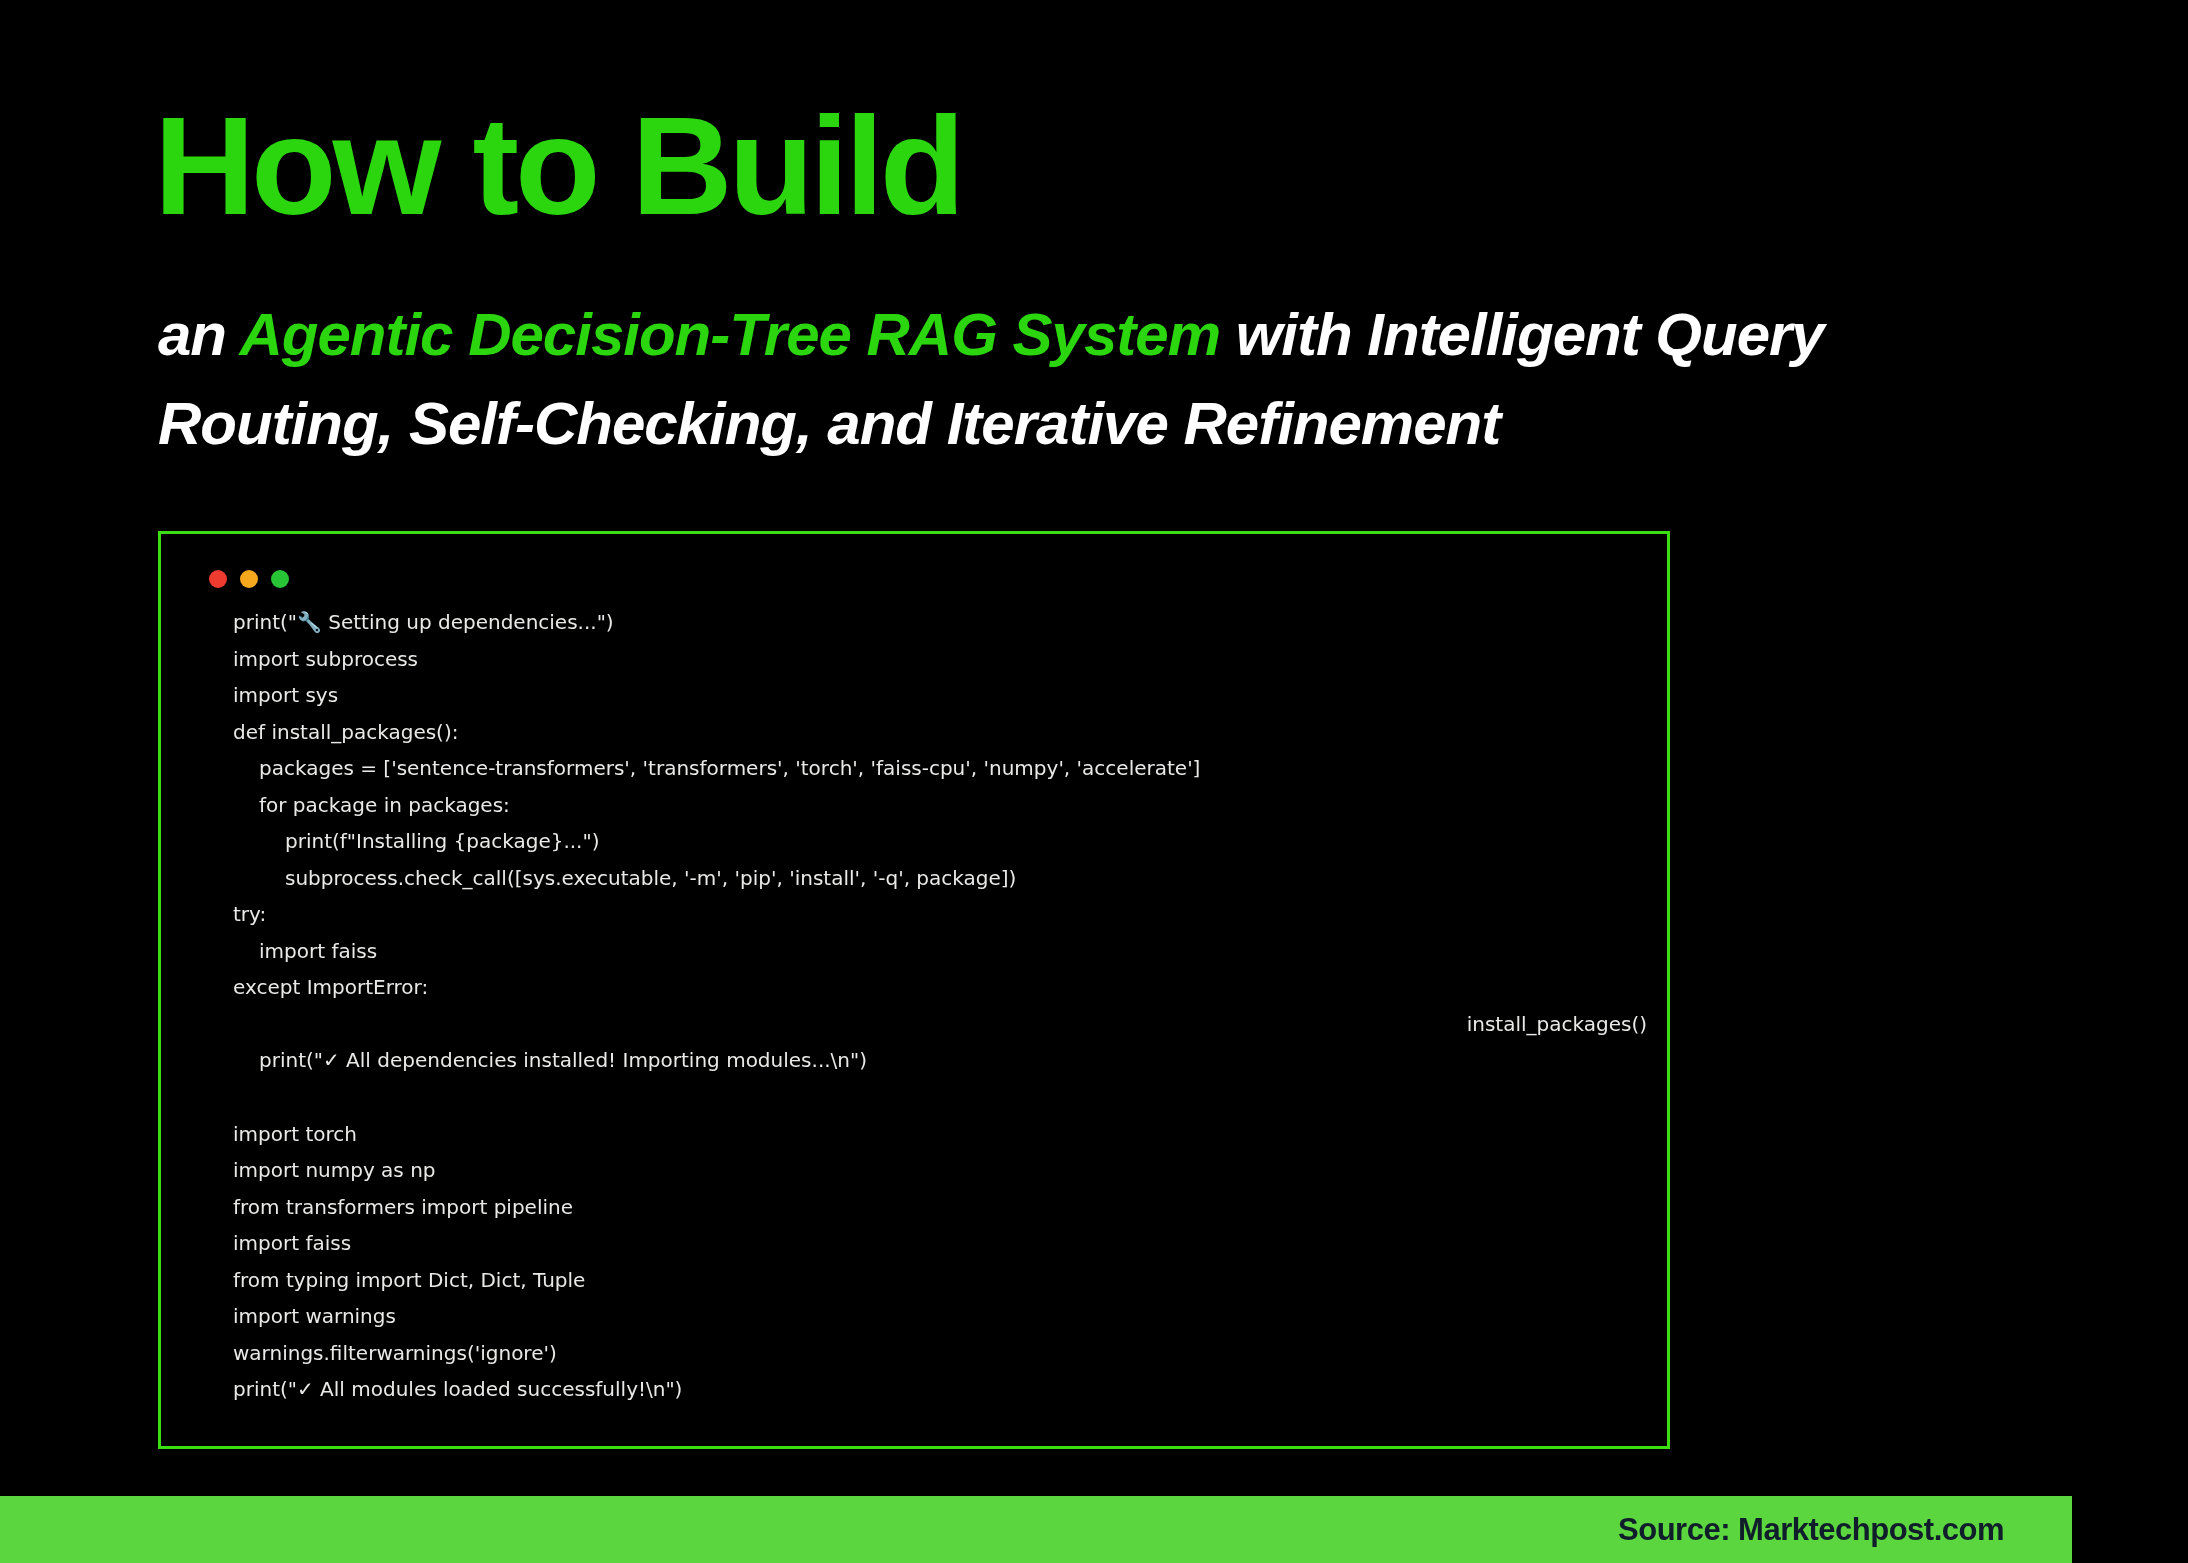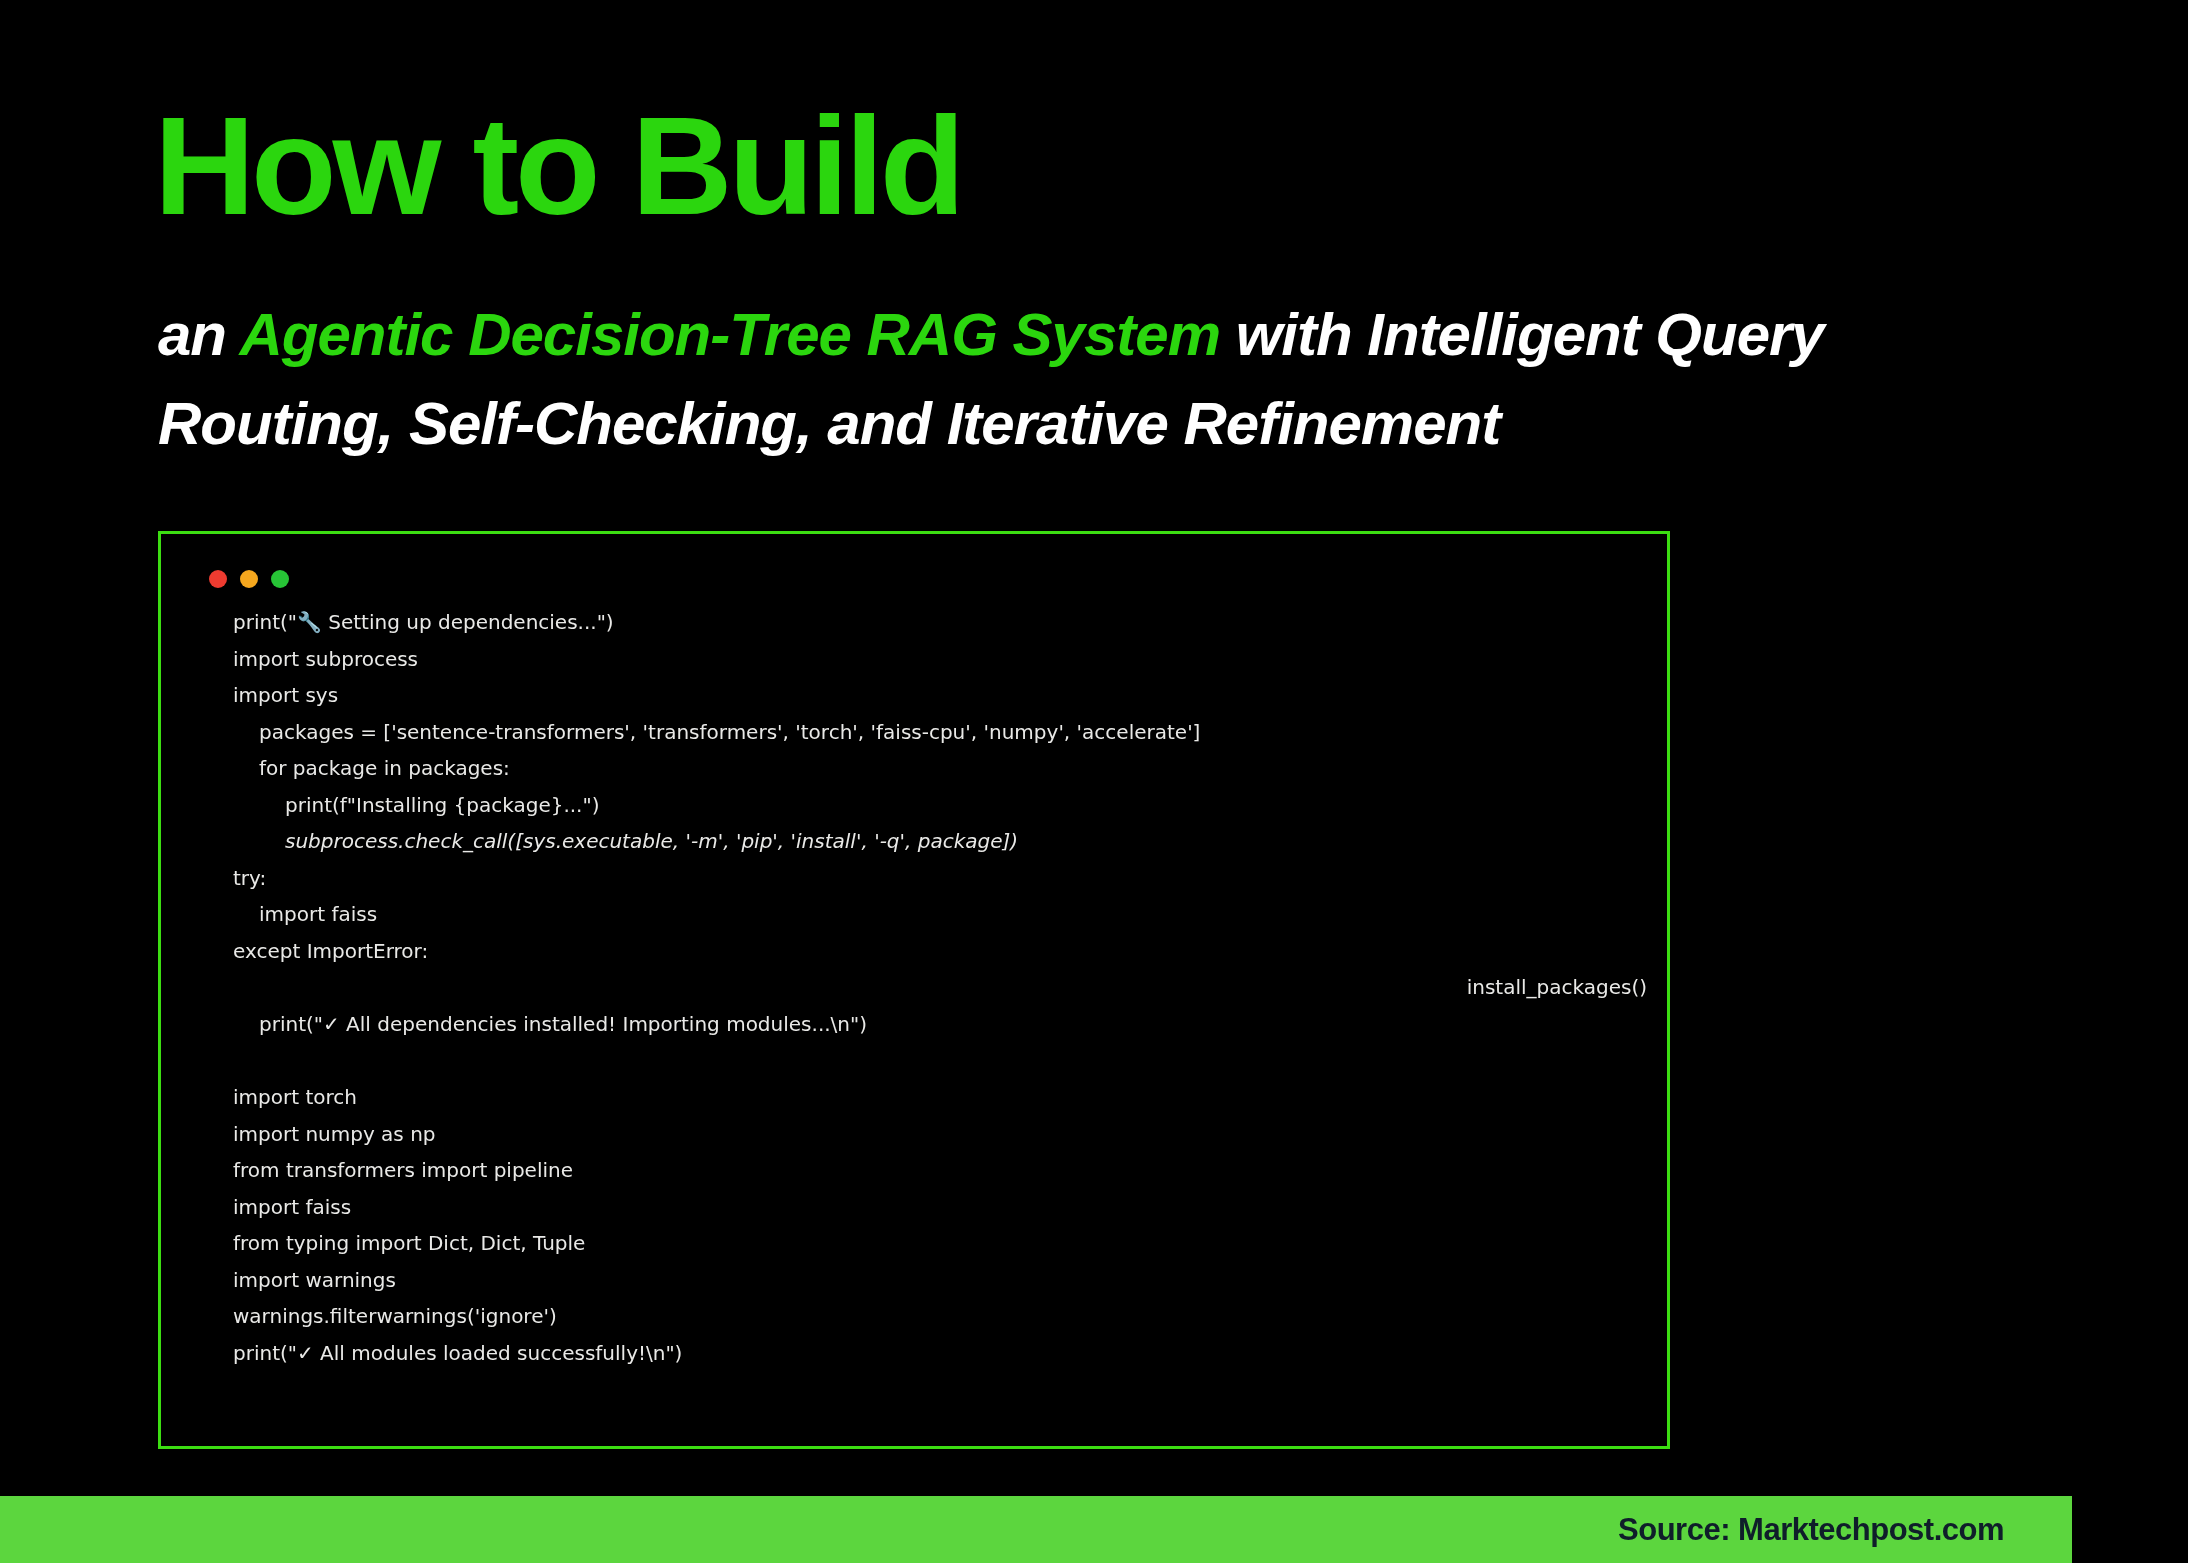--- a/index.html
+++ b/index.html
@@ -63,24 +63,25 @@
   <div class="code-window">
     <div class="dots">
         <span class="dot" style="background: rgb(238, 59, 48);"></span>
         <span class="dot" style="background: rgb(245, 167, 30);"></span>
         <span class="dot" style="background: rgb(39, 196, 54);"></span>
       </div>
     <div class="code">
         <div class="code-line" style="padding-left: 0px;">print("🔧 Setting up dependencies...")</div>
         <div class="code-line" style="padding-left: 0px;">import subprocess</div>
         <div class="code-line" style="padding-left: 0px;">import sys</div>
+        <div class="code-line" style="padding-left: 0px;">def install_packages():</div>
         <div class="code-line" style="padding-left: 26px;">packages = ['sentence-transformers', 'transformers', 'torch', 'faiss-cpu', 'numpy', 'accelerate']</div>
         <div class="code-line" style="padding-left: 26px;">for package in packages:</div>
         <div class="code-line" style="padding-left: 52px;">print(f"Installing {package}...")</div>
-        <div class="code-line" style="padding-left: 52px; font-style: italic;">subprocess.check_call([sys.executable, '-m', 'pip', 'install', '-q', package])</div>
+        <div class="code-line" style="padding-left: 52px;">subprocess.check_call([sys.executable, '-m', 'pip', 'install', '-q', package])</div>
         <div class="code-line" style="padding-left: 0px;">try:</div>
         <div class="code-line" style="padding-left: 26px;">import faiss</div>
         <div class="code-line" style="padding-left: 0px;">except ImportError:</div>
         <div class="code-line" style="padding-left: 26px; text-align: right;">install_packages()</div>
         <div class="code-line" style="padding-left: 26px;">print("✓ All dependencies installed! Importing modules...\n")</div>
         <div class="code-line" style="padding-left: 0px; margin-top: 37px;">import torch</div>
         <div class="code-line" style="padding-left: 0px;">import numpy as np</div>
         <div class="code-line" style="padding-left: 0px;">from transformers import pipeline</div>
         <div class="code-line" style="padding-left: 0px;">import faiss</div>
         <div class="code-line" style="padding-left: 0px;">from typing import Dict, Dict, Tuple</div>

